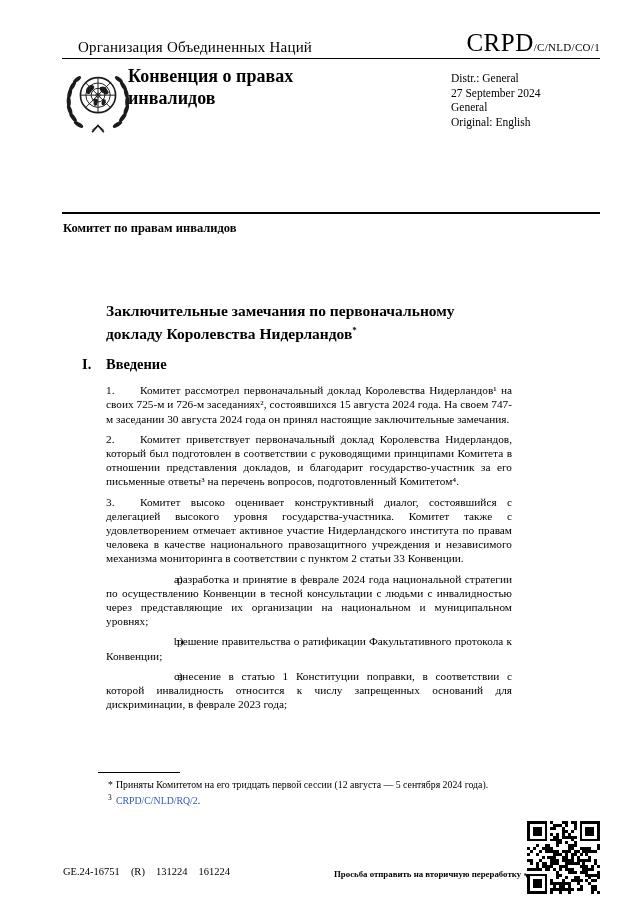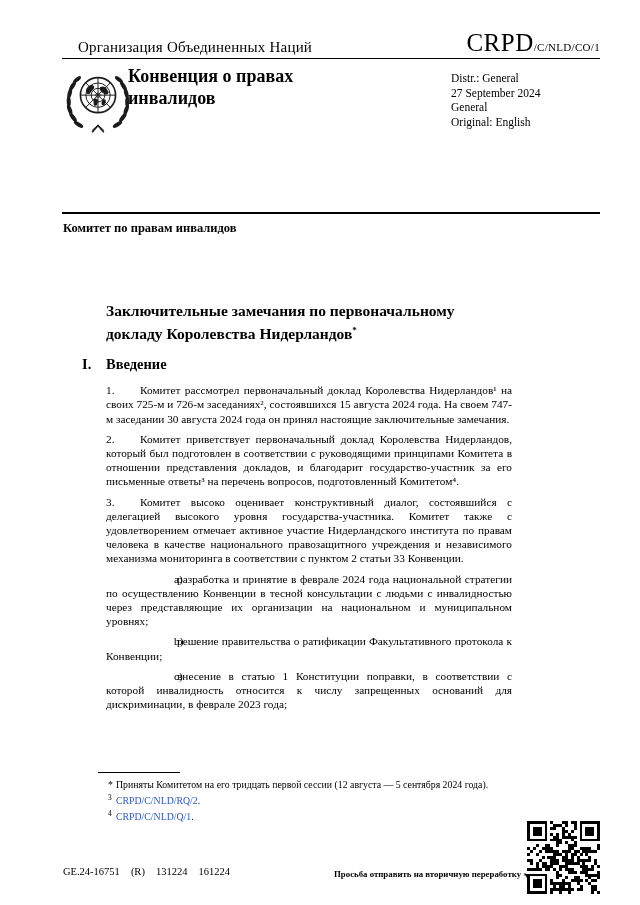--- a/index.html
+++ b/index.html
@@ -147,23 +147,20 @@
   <div class="fn">
     <span class="fn-m">*</span><span>Приняты Комитетом на его тридцать первой сессии (12 августа — 5 сентября 2024 года).</span>
   </div>
 
 
 
   <div class="fn">
     <span class="fn-m"><sup>3</sup></span><span class="fn-link">CRPD/C/NLD/RQ/2</span><span>.</span>
   </div>
 
-  <div class="fn">
-    <span class="fn-m"><sup>4</sup></span><span class="fn-link">CRPD/C/NLD/Q/1</span><span>.</span>
-  </div>
 </div>
 
 <div class="abs ge-line">
   <span>GE.24-16751</span><span>(R)</span><span>131224</span><span>161224</span>
 </div>
 
 <div class="abs recycle-line">
   <span>Просьба отправить на вторичную переработку</span>
   <span>
     <svg viewBox="-10 -10 20 20" width="15" height="15" aria-hidden="true">

